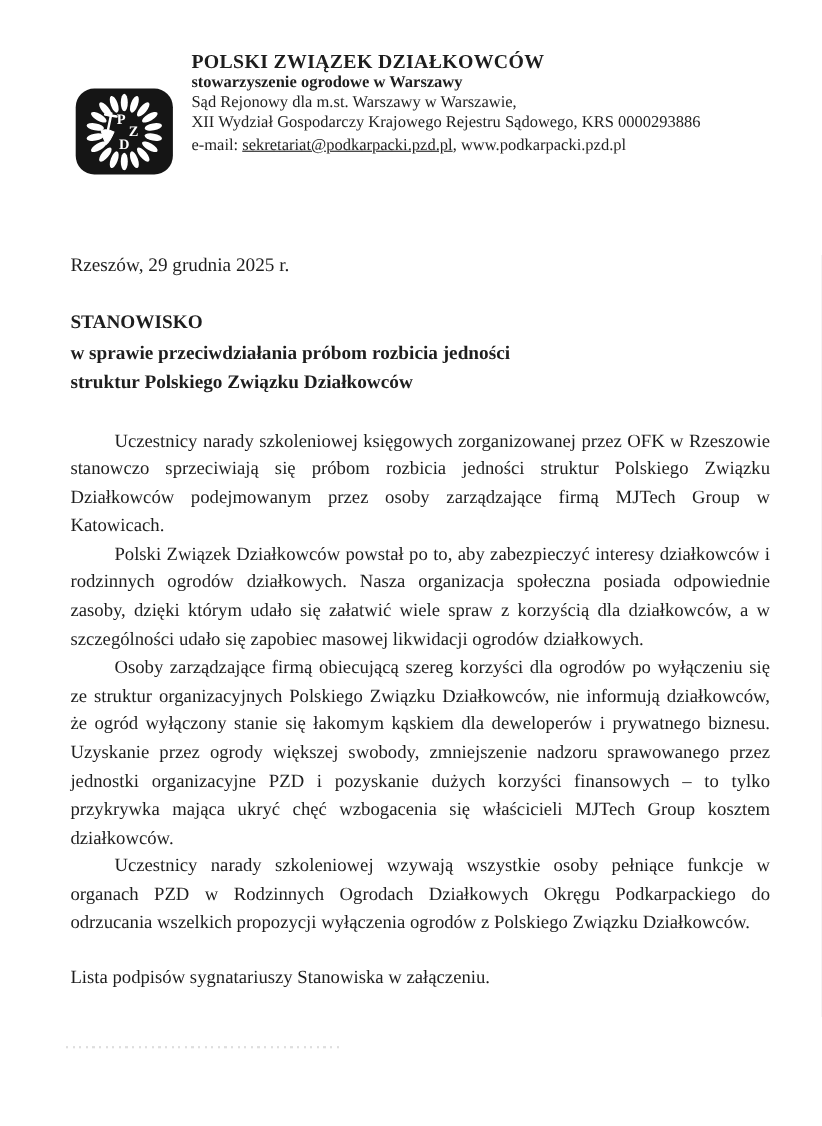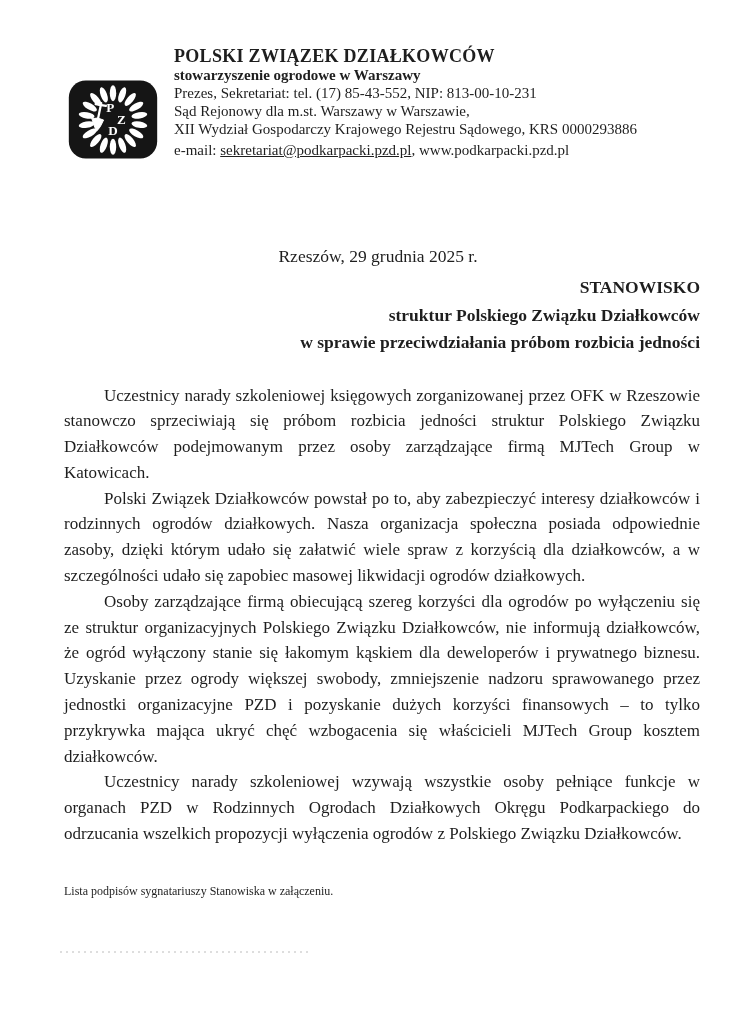--- a/index.html
+++ b/index.html
@@ -14,27 +14,27 @@
   .logo{position:absolute;left:2px;top:30px;width:94px;height:88px;}
   .letterhead-text{margin-left:110px;text-align:left;}
   .org-name{font-size:18px;font-weight:bold;letter-spacing:.3px;line-height:20px;}
   .org-type{font-size:15px;font-weight:bold;line-height:18px;}
   .branch{font-size:18.5px;font-weight:bold;line-height:22px;}
   .addr{font-size:13.5px;line-height:17px;}
   .contact,.court1,.court2{font-size:15px;line-height:18px;}
   .email-line{font-size:15px;line-height:19px;margin-top:3px;}
   .email{text-decoration:underline;color:inherit;}
   
-  .date-line{text-align:center;font-size:17.5px;margin-top:40px;padding-right:8px;}
+  .date-line{text-align:left;font-size:17.5px;margin-top:24px;padding-right:8px;}
   
-  .doc-title{text-align:right;font-weight:bold;font-size:17.5px;line-height:27.5px;margin-top:7px;}
+  .doc-title{text-align:left;font-weight:bold;font-size:17.5px;line-height:27.5px;margin-top:28px;}
   
   .body-text{margin-top:26px;font-size:17px;line-height:25.8px;text-align:justify;}
   .body-text p{margin:0;text-indent:40px;}
-  .closing{margin-top:37px;font-size:12px;}
+  .closing{margin-top:27px;font-size:17px;}
   
   .scan-noise{
     position:absolute;left:60px;top:951px;width:250px;height:2px;opacity:.45;
     background:repeating-linear-gradient(90deg,#b5b5b5 0 2px,transparent 2px 6px);
   }
 </style>
 </head>
 <body>
 
 <div class="page">
@@ -76,33 +76,32 @@
           <text x="47" y="37">P</text>
           <text x="59" y="49">Z</text>
           <text x="50" y="61">D</text>
         </g>
       </svg>
     </div>
 
     <div class="letterhead-text">
       <div class="org-name">POLSKI ZWIĄZEK DZIAŁKOWCÓW</div>
       <div class="org-type">stowarzyszenie ogrodowe w Warszawy</div>
-      <div class="contact">Prezes, Sekretariat: tel. (17) 85-43-552, NIP: 813-00-10-231</div>
       <div class="court1">Sąd Rejonowy dla m.st. Warszawy w Warszawie,</div>
       <div class="court2">XII Wydział Gospodarczy Krajowego Rejestru Sądowego, KRS 0000293886</div>
       <div class="email-line"><span>e-mail:  </span><span class="email">sekretariat@podkarpacki.pzd.pl</span><span>, www.podkarpacki.pzd.pl</span></div>
     </div>
   </div>
 
   <div class="date-line">Rzeszów, 29 grudnia 2025 r.</div>
 
   <div class="doc-title">
     <div>STANOWISKO</div>
+    <div>w sprawie przeciwdziałania próbom rozbicia jedności</div>
     <div>struktur Polskiego Związku Działkowców</div>
-    <div>w sprawie przeciwdziałania próbom rozbicia jedności</div>
   </div>
 
   <div class="body-text">
     <p>Uczestnicy narady szkoleniowej księgowych zorganizowanej przez OFK w Rzeszowie stanowczo sprzeciwiają się próbom rozbicia jedności struktur Polskiego Związku Działkowców podejmowanym przez osoby zarządzające firmą MJTech Group w Katowicach.</p>
     <p>Polski Związek Działkowców powstał po to, aby zabezpieczyć interesy działkowców i rodzinnych ogrodów działkowych. Nasza organizacja społeczna posiada odpowiednie zasoby, dzięki którym udało się załatwić wiele spraw z korzyścią dla działkowców, a w szczególności udało się zapobiec masowej likwidacji ogrodów działkowych.</p>
     <p>Osoby zarządzające firmą obiecującą szereg korzyści dla ogrodów po wyłączeniu się ze struktur organizacyjnych Polskiego Związku Działkowców, nie informują działkowców, że ogród wyłączony stanie się łakomym kąskiem dla deweloperów i prywatnego biznesu. Uzyskanie przez ogrody większej swobody, zmniejszenie nadzoru sprawowanego przez jednostki organizacyjne PZD i pozyskanie dużych korzyści finansowych – to tylko przykrywka mająca ukryć chęć wzbogacenia się właścicieli MJTech Group kosztem działkowców.</p>
     <p>Uczestnicy narady szkoleniowej wzywają wszystkie osoby pełniące funkcje w organach PZD w Rodzinnych Ogrodach Działkowych Okręgu Podkarpackiego do odrzucania wszelkich propozycji wyłączenia ogrodów z Polskiego Związku Działkowców.</p>
   </div>
 
   <p class="closing">Lista podpisów sygnatariuszy Stanowiska w załączeniu.</p>

